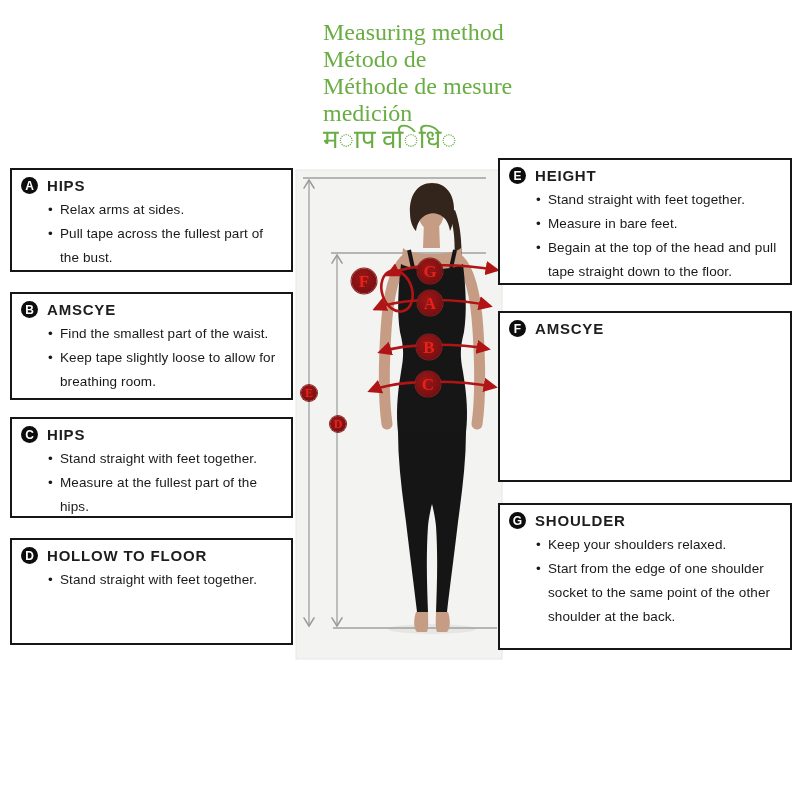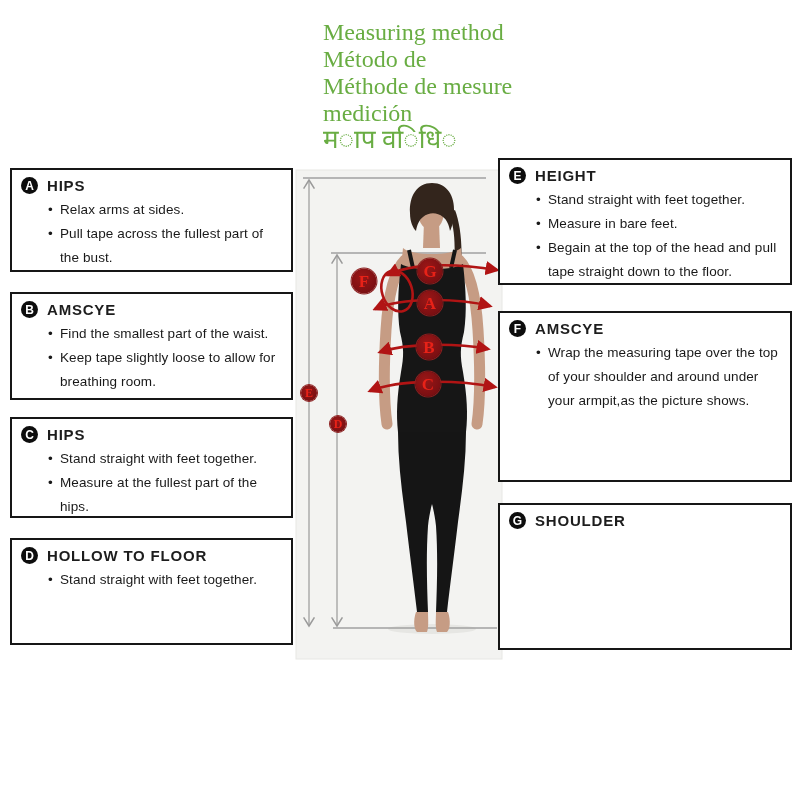--- a/index.html
+++ b/index.html
@@ -169,24 +169,27 @@
       <li>Begain at the top of the head and pull tape straight down to the floor.</li>
     </ul>
   </div>
 
   <div class="box" style="left:498px;top:311px;width:294px;height:171px;">
     <div class="box-head">
       <span class="badge-dark">F</span>
       <span class="box-title">AMSCYE</span>
     </div>
     <ul class="bullets">
-      <li>Wrap the measuring tape over the top of your shoulder and around under your armpit,as the picture shows.</li>
     </ul>
   </div>
 
   <div class="box" style="left:498px;top:503px;width:294px;height:147px;">
     <div class="box-head">
       <span class="badge-dark">G</span>
       <span class="box-title">SHOULDER</span>
     </div>
+    <ul class="bullets">
+      <li>Keep your shoulders relaxed.</li>
+      <li>Start from the edge of one shoulder socket to the same point of the other shoulder at the back.</li>
+    </ul>
   </div>
 
 </div>
 
 </body></html>

